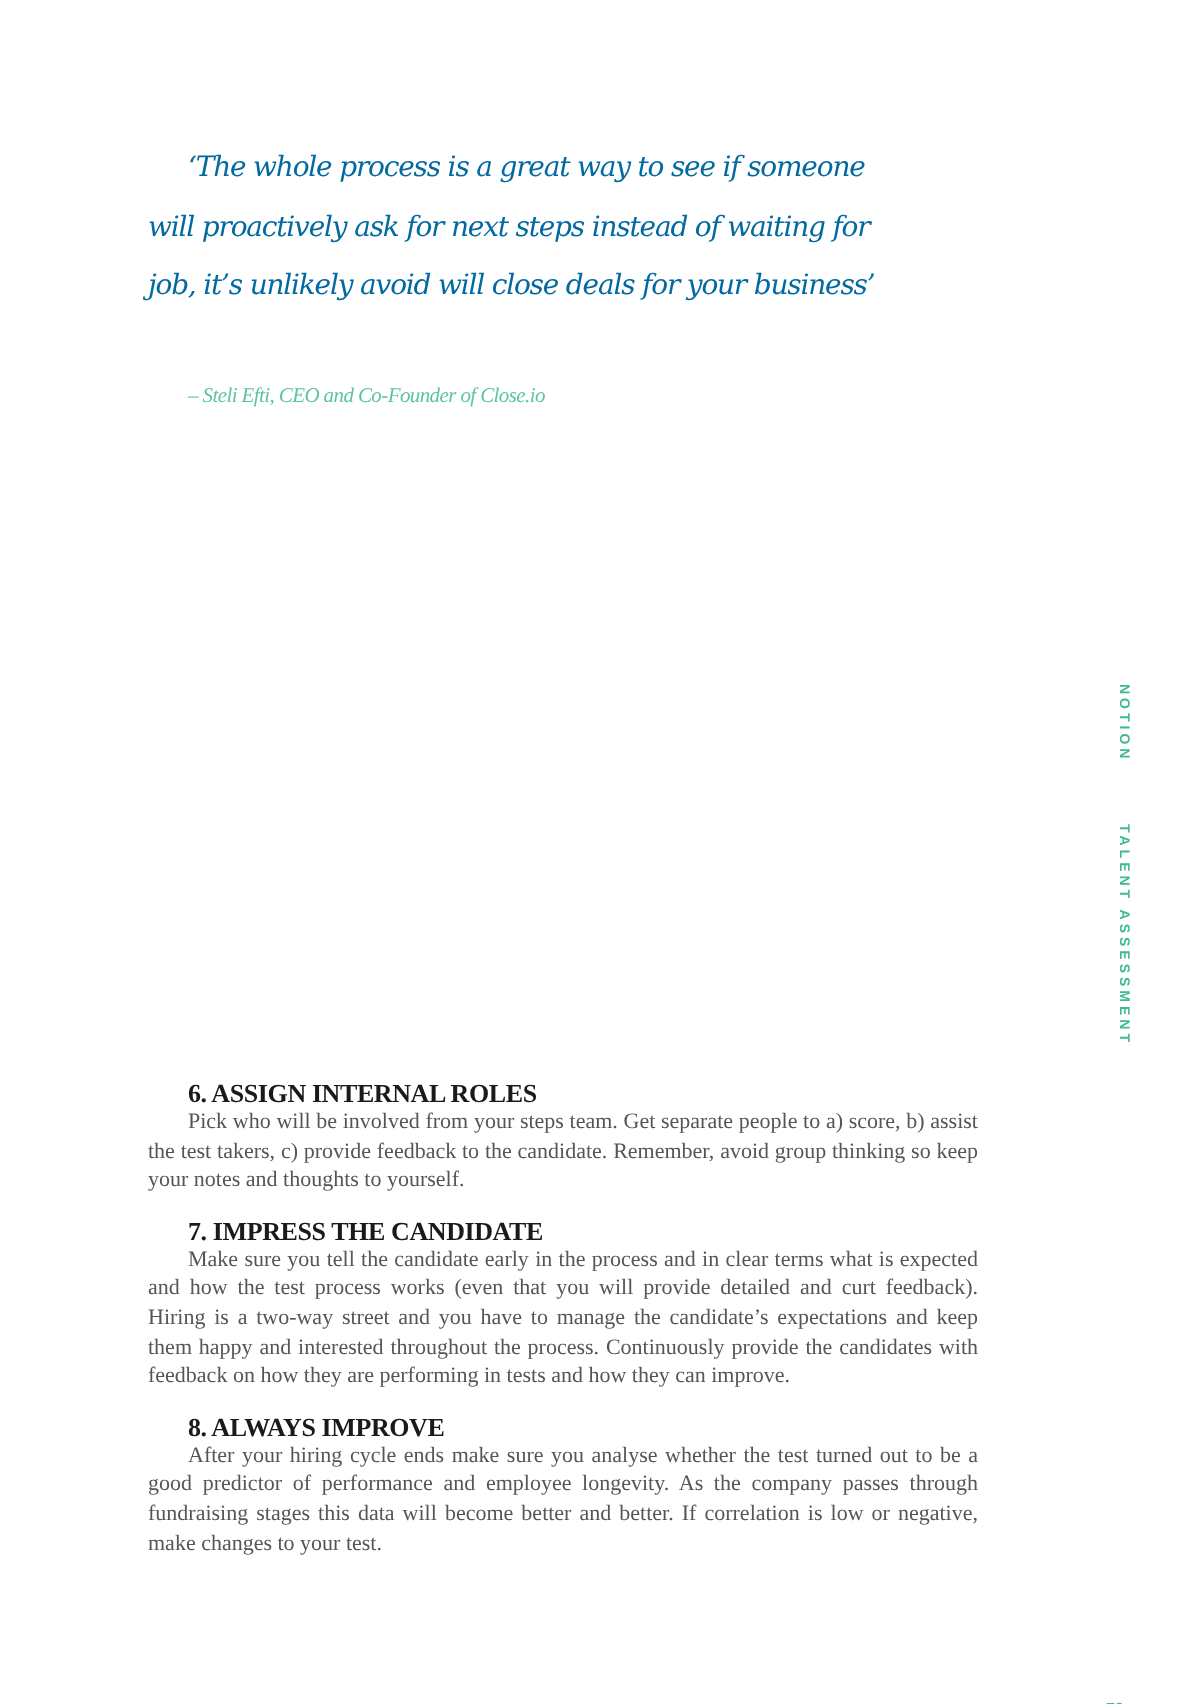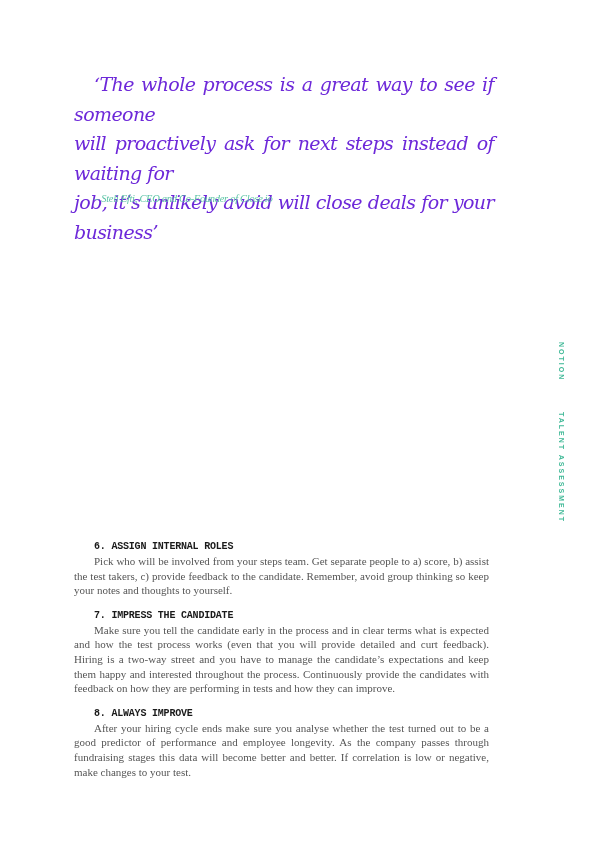--- a/index.html
+++ b/index.html
@@ -1,42 +1,42 @@
 <!DOCTYPE html>
 <html><head>
 <meta charset="utf-8">
 <style>
   html, body { margin: 0; padding: 0; background: #ffffff; }
   body { width: 600px; height: 852px; position: relative; overflow: hidden; font-family: "DejaVu Serif", serif; }
   .quote {
     position: absolute; left: 74px; top: 70px; width: 420px;
     font-family: "DejaVu Serif", serif; font-style: italic; font-weight: normal;
-    font-size: 19px; line-height: 29.5px; color: #6d28d9; letter-spacing: -0.6px;
+    font-size: 14px; line-height: 29.5px; color: #0369a1; letter-spacing: -0.6px;
     text-align: justify; text-align-last: left;
   }
   .quote .first { text-indent: 20px; }
   .attribution {
     position: absolute; left: 94px; top: 193px;
     font-family: "Liberation Serif", serif; font-size: 10.5px; color: #5cc4a6; letter-spacing: -0.3px; font-style: italic;
   }
   .side-label {
     position: absolute; left: 558px; writing-mode: vertical-rl;
     font-family: "Liberation Sans", sans-serif; font-weight: bold; font-size: 7px;
     letter-spacing: 2px; color: #3fb896;
   }
   .side-notion { top: 342px; }
   .side-talent { top: 412px; }
   .content {
     position: absolute; left: 74px; top: 540px; width: 415px;
     font-family: "Liberation Serif", serif; font-size: 11px; line-height: 14.6px; color: #555555;
   }
   .section { margin-bottom: 11px; }
   .section h3 {
-    margin: 0; padding-left: 20px; font-family: Liberation Mono, monospace; font-weight: bold;
-    font-size: 10px; line-height: 14px; color: #1a1a1a; letter-spacing: -0.2px;
+    margin: 0; padding-left: 20px; font-family: Liberation Serif, serif; font-weight: bold;
+    font-size: 13px; line-height: 14px; color: #1a1a1a; letter-spacing: -0.2px;
   }
   .section p { margin: 0; text-indent: 20px; text-align: justify; }
   .page-number {
     position: absolute; left: 553px; top: 804px;
     font-family: "Liberation Sans", sans-serif; font-weight: bold; font-size: 8px; color: #3fb896; margin-top: 46px;
   }
 </style>
 </head>
 <body>
 

